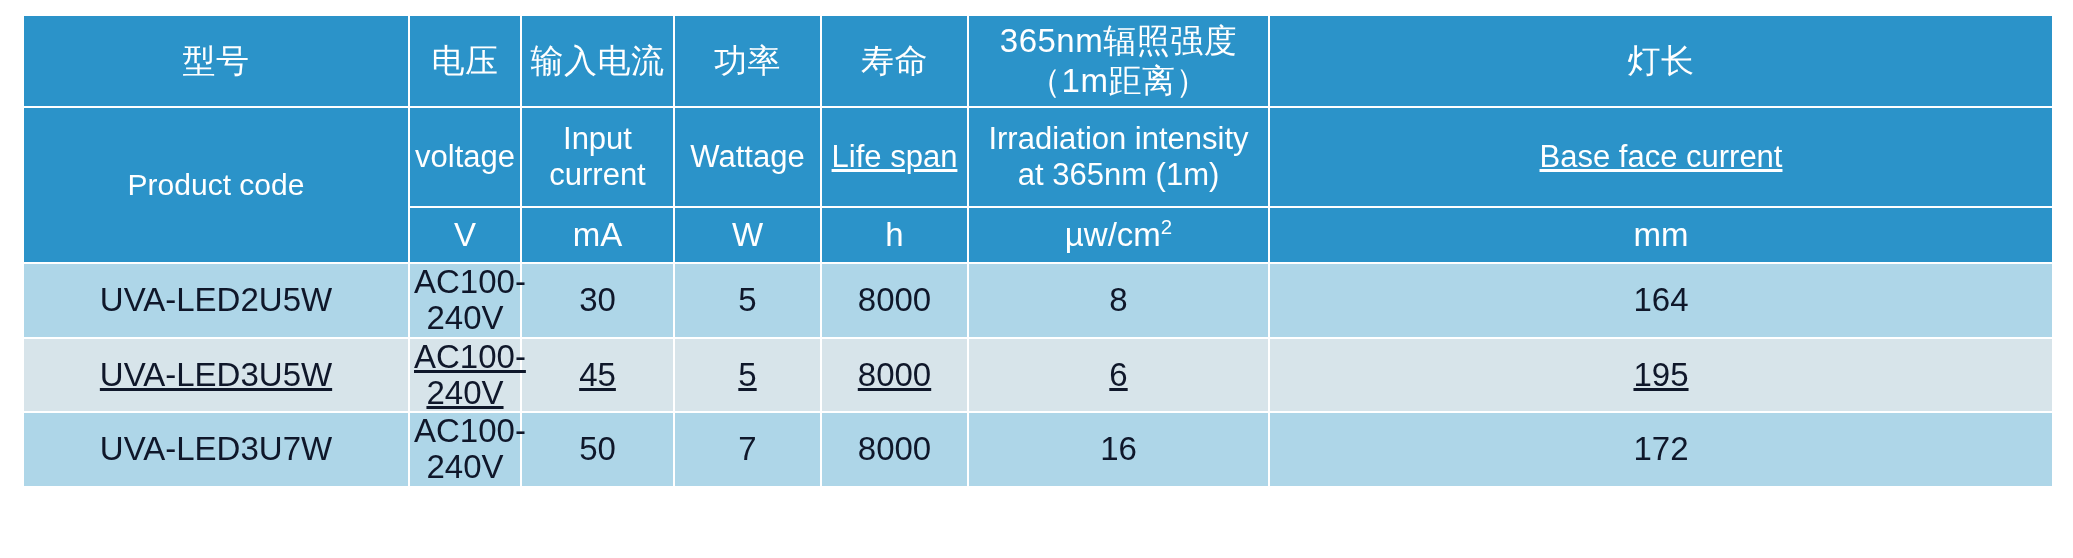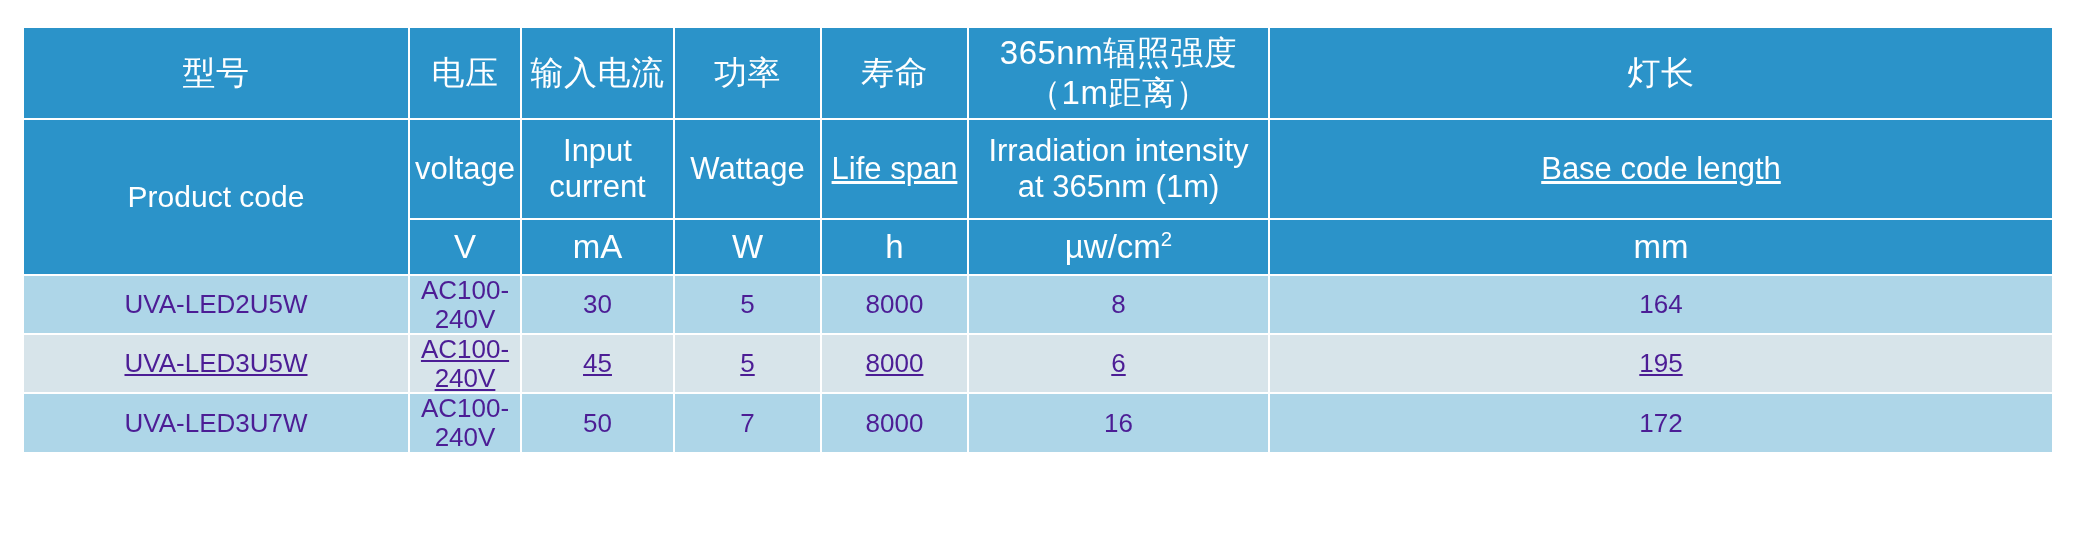--- a/index.html
+++ b/index.html
@@ -13,21 +13,21 @@
     font-family: "Liberation Sans", sans-serif;
     overflow: hidden;
   }
 
   .sheet {
     position: relative;
     width: 2073px;
     height: 558px;
     background: #ffffff;
     box-sizing: border-box;
-    padding: 26px 21px 120px 22px;
+    padding: 14px 21px 120px 22px;
   }
 
   table.spec {
     width: 2030px;
     border-collapse: collapse;
     table-layout: fixed;
     background: #ffffff;
   }
 
   table.spec td {
@@ -59,22 +59,22 @@
     line-height: 1.1;
     height: 56px;
   }
   .hdr-rowspan2 {
     font-size: 30px;
     line-height: 1.16;
   }
 
   
   .data td {
-    font-size: 26px;
-    color: #4c1d95;
+    font-size: 33px;
+    color: #0f172a;
     height: 48px;
     line-height: 1.1;
   }
   tr.row-odd td { background: #aed6e8; }
   tr.row-even td { background: #d7e4ea; text-decoration: underline; }
 
   sup {
     font-size: 0.62em;
     vertical-align: super;
     line-height: 0;
@@ -117,21 +117,21 @@
         <td class="hdr hdr-en">
           <div>Input</div>
           <div>current</div>
         </td>
         <td class="hdr hdr-en">Wattage</td>
         <td class="hdr hdr-en nowrap">Life span</td>
         <td class="hdr hdr-en">
           <div>Irradiation intensity</div>
           <div>at 365nm (1m)</div>
         </td>
-        <td class="hdr hdr-en nowrap">Base code length</td>
+        <td class="hdr hdr-en nowrap">Base face current</td>
       </tr>
 
       <tr>
         <td class="hdr hdr-unit">V</td>
         <td class="hdr hdr-unit">mA</td>
         <td class="hdr hdr-unit">W</td>
         <td class="hdr hdr-unit">h</td>
         <td class="hdr hdr-unit"><span>µw/cm</span><sup>2</sup></td>
         <td class="hdr hdr-unit">mm</td>
       </tr>

